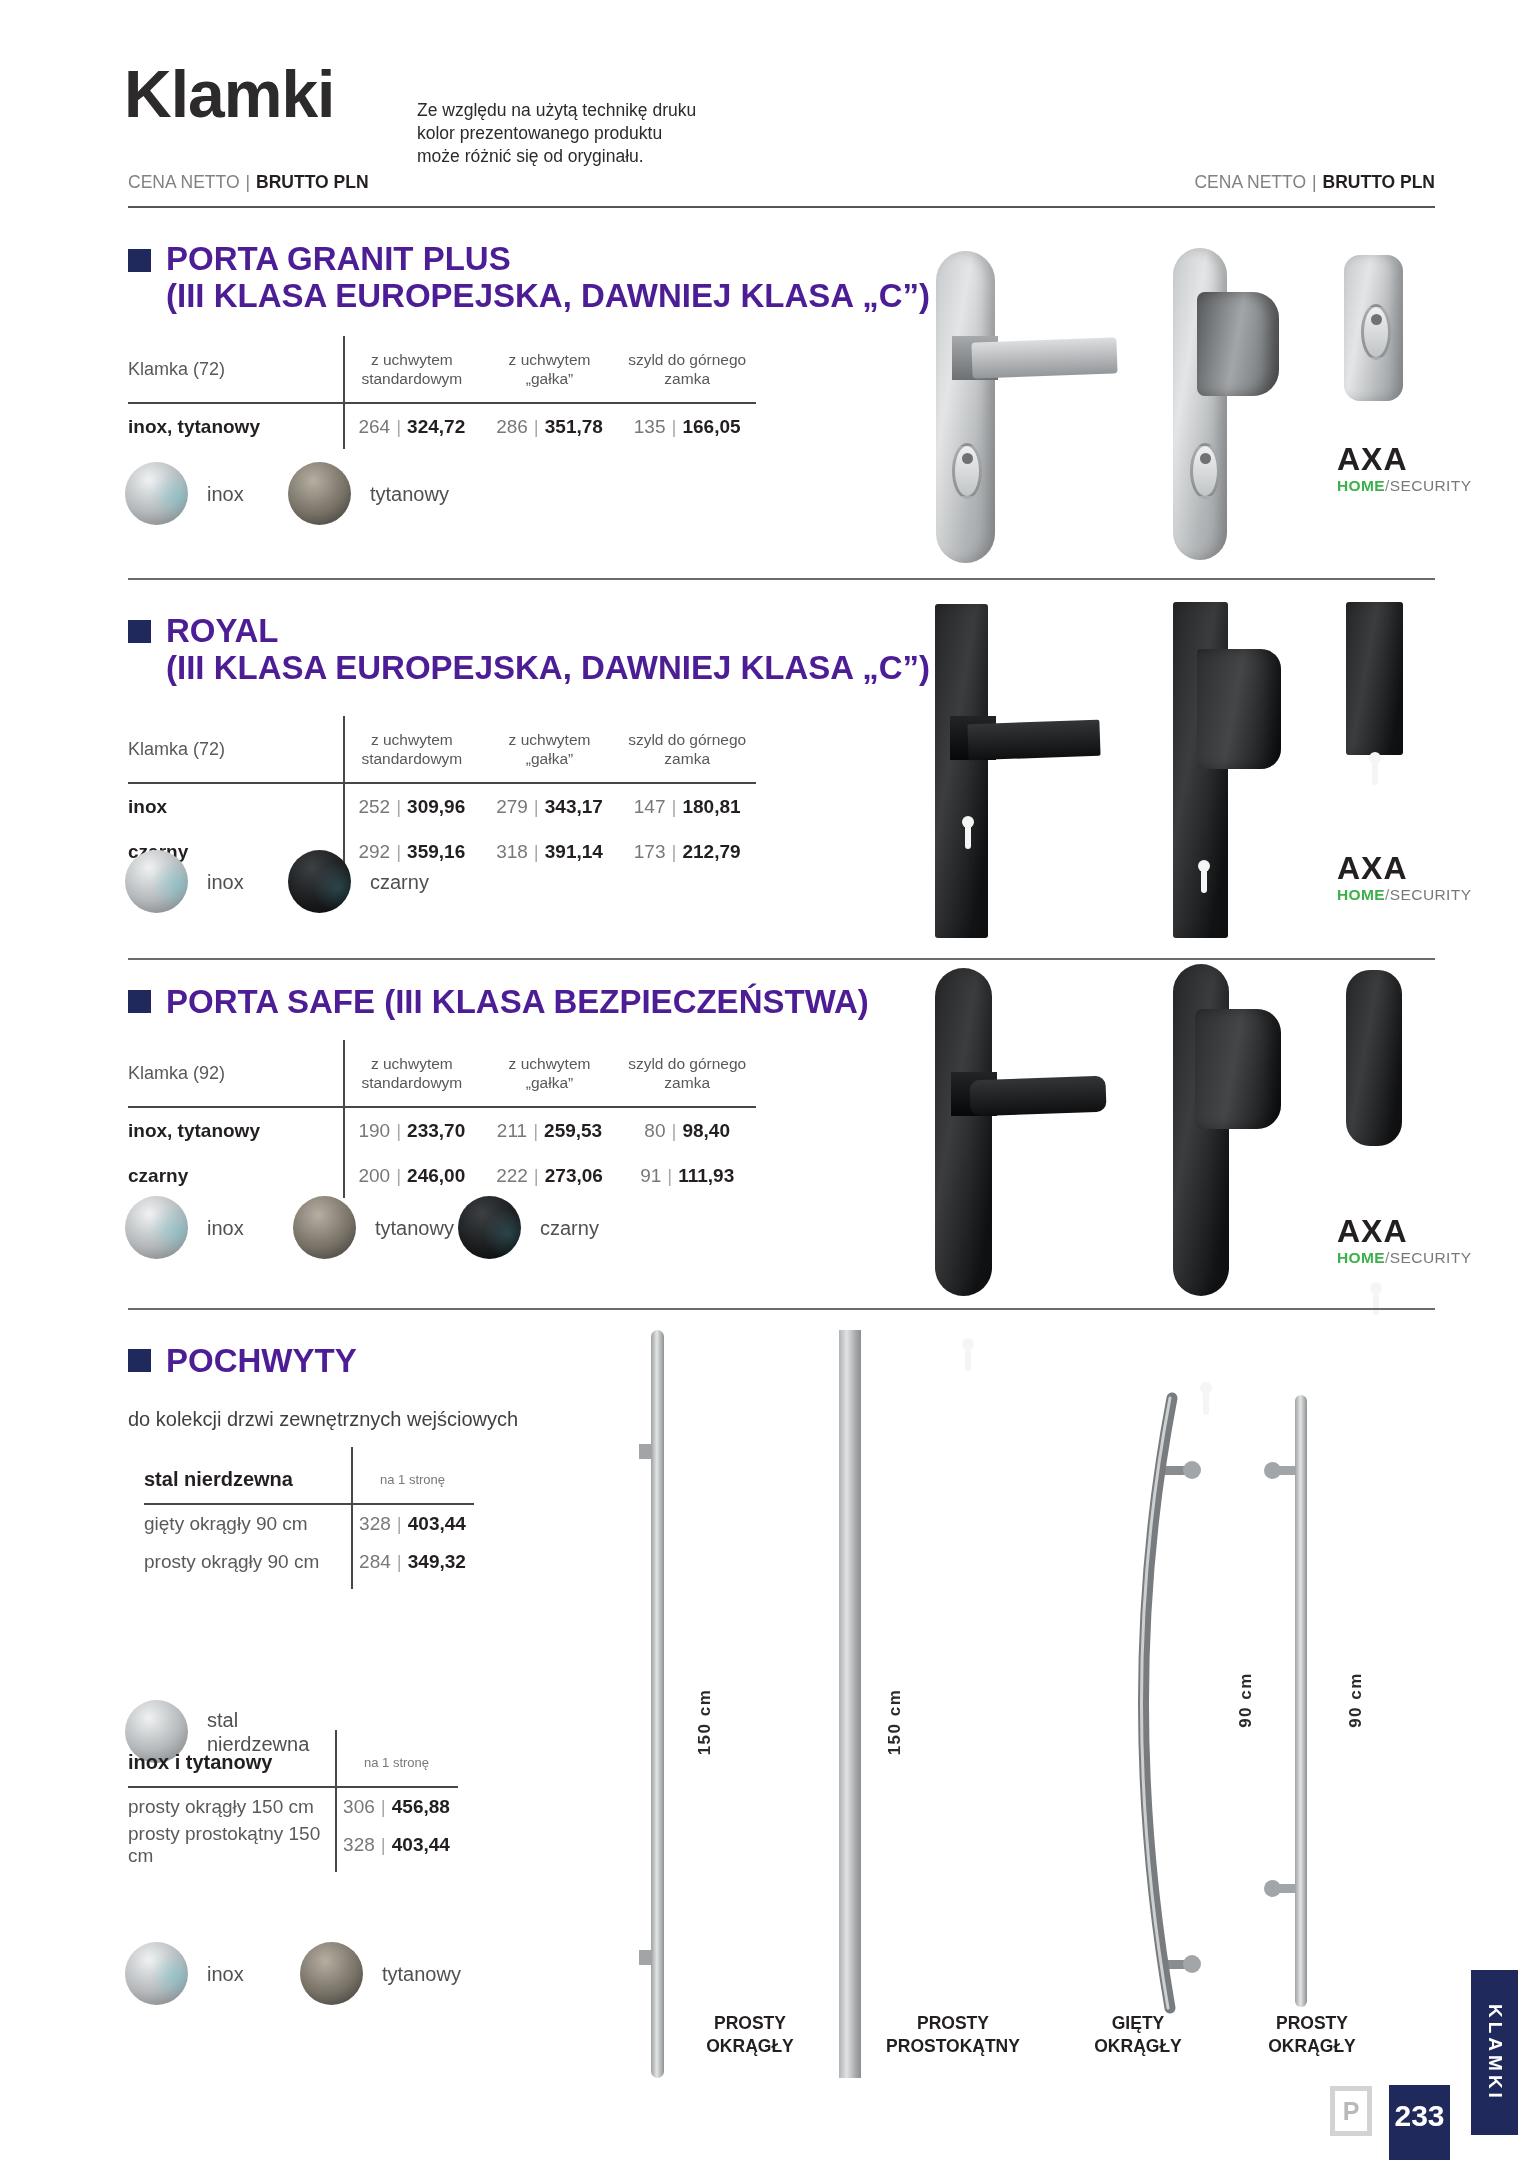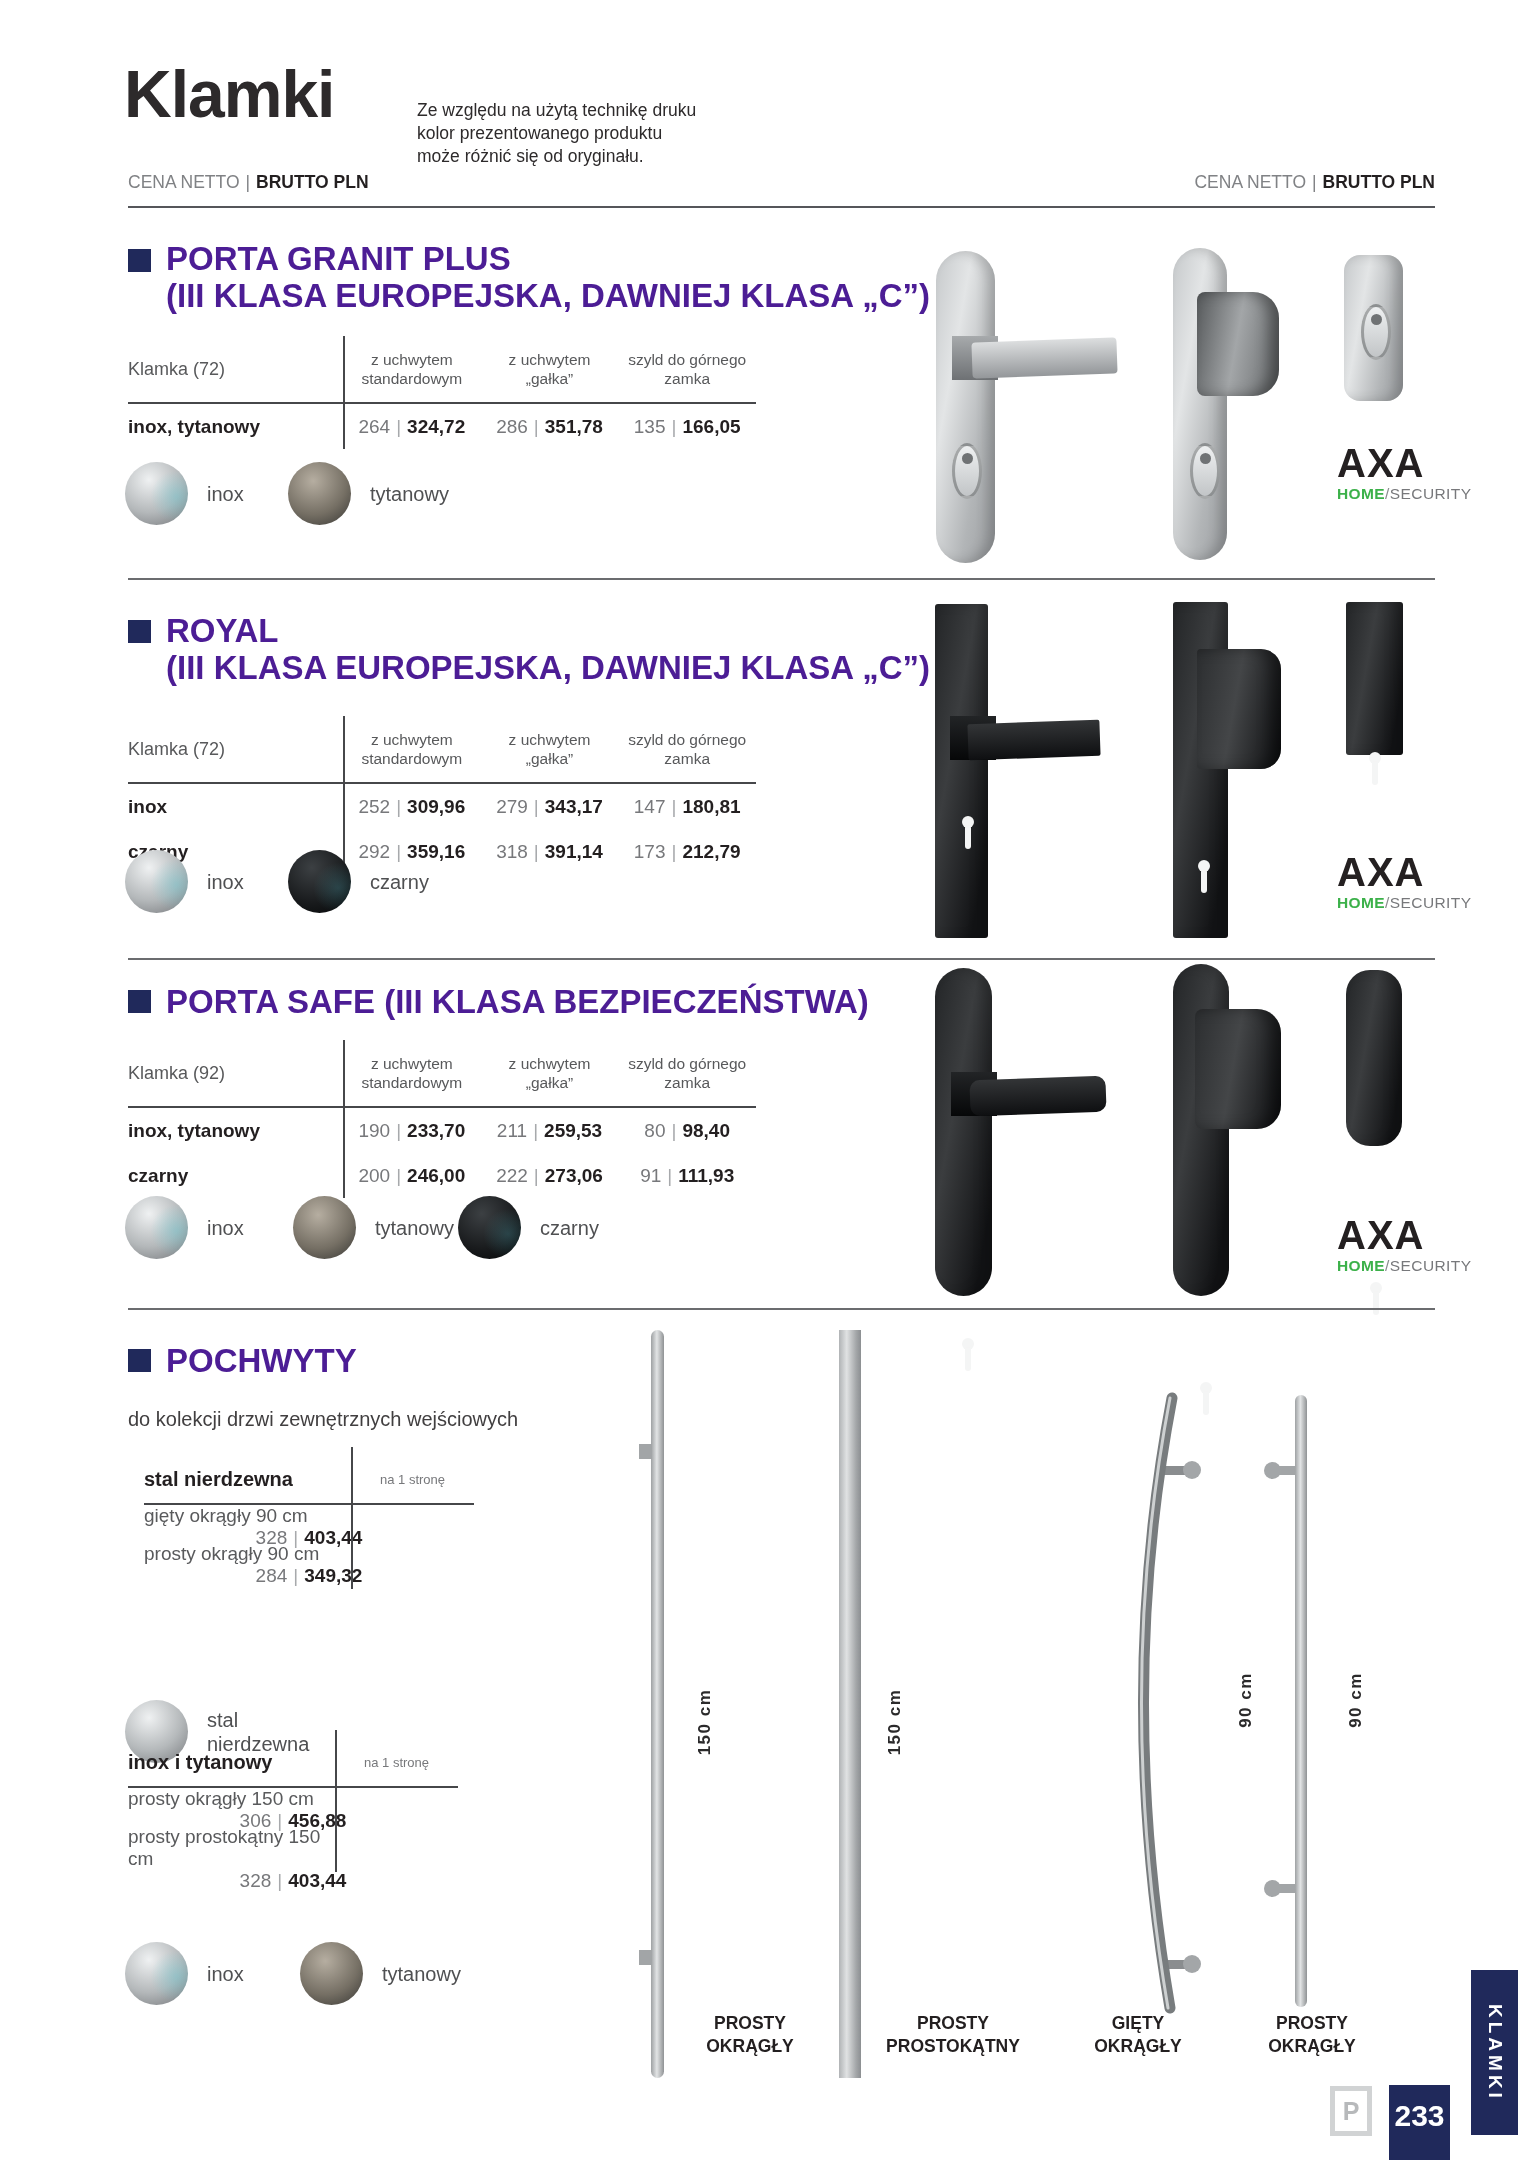--- a/index.html
+++ b/index.html
@@ -32,21 +32,21 @@
   .net{color:#77787b;}
   .bar2{color:#a7a9ac;font-weight:400;padding:0 6px;}
   .gross{color:#231f20;font-weight:700;}
 
   
   .htable{width:330px;}
   .htable .vline{position:absolute;left:207px;top:-8px;bottom:-8px;width:2px;background:#46474a;}
   .htable .hdr{display:flex;height:48px;align-items:center;border-bottom:2px solid #46474a;}
   .htable .hdr .c0{width:207px;font-size:20px;font-weight:700;color:#231f20;}
   .htable .hdr .ch{flex:1;text-align:center;font-size:13px;color:#77787b;}
-  .htable .row{display:flex;height:38px;flex-direction:column;}
+  .htable .row{display:flex;height:38px;align-items:center;}
   .htable .row .c0{width:207px;font-size:19px;color:#595a5c;}
   .htable .row .pc{flex:1;text-align:center;font-size:19px;white-space:nowrap;}
 
   
   .swatch{display:flex;align-items:center;}
   .dot{width:63px;height:63px;border-radius:50%;flex:0 0 auto;}
   .c-inox{background:
      radial-gradient(circle at 82% 55%, rgba(110,200,210,.45), rgba(110,200,210,0) 42%),
      radial-gradient(circle at 38% 28%, #eff1f2, #b4b8ba 55%, #878a8d 85%);}
   .c-tyt{background:radial-gradient(circle at 40% 30%, #b6aea1, #756f64 58%, #474540 88%);}
@@ -71,21 +71,21 @@
   .knob.sil{background:linear-gradient(100deg,#56595b,#a3a6a8 48%,#65686a);}
   .knob.blk{background:linear-gradient(100deg,#2c2e30,#444648 45%,#0c0d0f);}
   .key-oval{width:24px;height:50px;border-radius:50%;border:3px solid rgba(40,42,44,.35);
             background:linear-gradient(#eef0f1,#c2c5c7);}
   .key-oval .pin{width:11px;height:11px;border-radius:50%;background:#6f7274;margin:7px auto 0;}
   .key-white{width:20px;height:44px;position:relative;}
   .key-white .kc{position:absolute;left:4px;top:0;width:12px;height:12px;border-radius:50%;background:#f4f5f5;}
   .key-white .ks{position:absolute;left:7px;top:9px;width:6px;height:24px;border-radius:3px;background:#f4f5f5;}
 
   
-  .axa .brand{font-size:40px;font-weight:800;color:#242021;letter-spacing:1px;line-height:0.95;}
+  .axa .brand{font-size:32px;font-weight:800;color:#242021;letter-spacing:1px;line-height:0.95;}
   .axa .sub{margin-top:3px;font-size:15.5px;letter-spacing:.4px;white-space:nowrap;}
   .axa .home{color:#3cb14a;font-weight:700;}
   .axa .slash{color:#8a8c8e;}
   .axa .sec{color:#77787b;}
 
   
   .bar-round{width:13px;border-radius:7px;background:linear-gradient(90deg,#9ea1a3,#e2e4e5 45%,#8f9294);}
   .bar-rect{width:22px;background:linear-gradient(90deg,#b0b3b5,#e0e2e3 35%,#a3a6a8 78%,#8c8f92);}
   .peg{background:#a2a5a7;}
   .dim{font-size:17px;font-weight:700;color:#2b2a2b;letter-spacing:1.5px;transform:rotate(-90deg);

